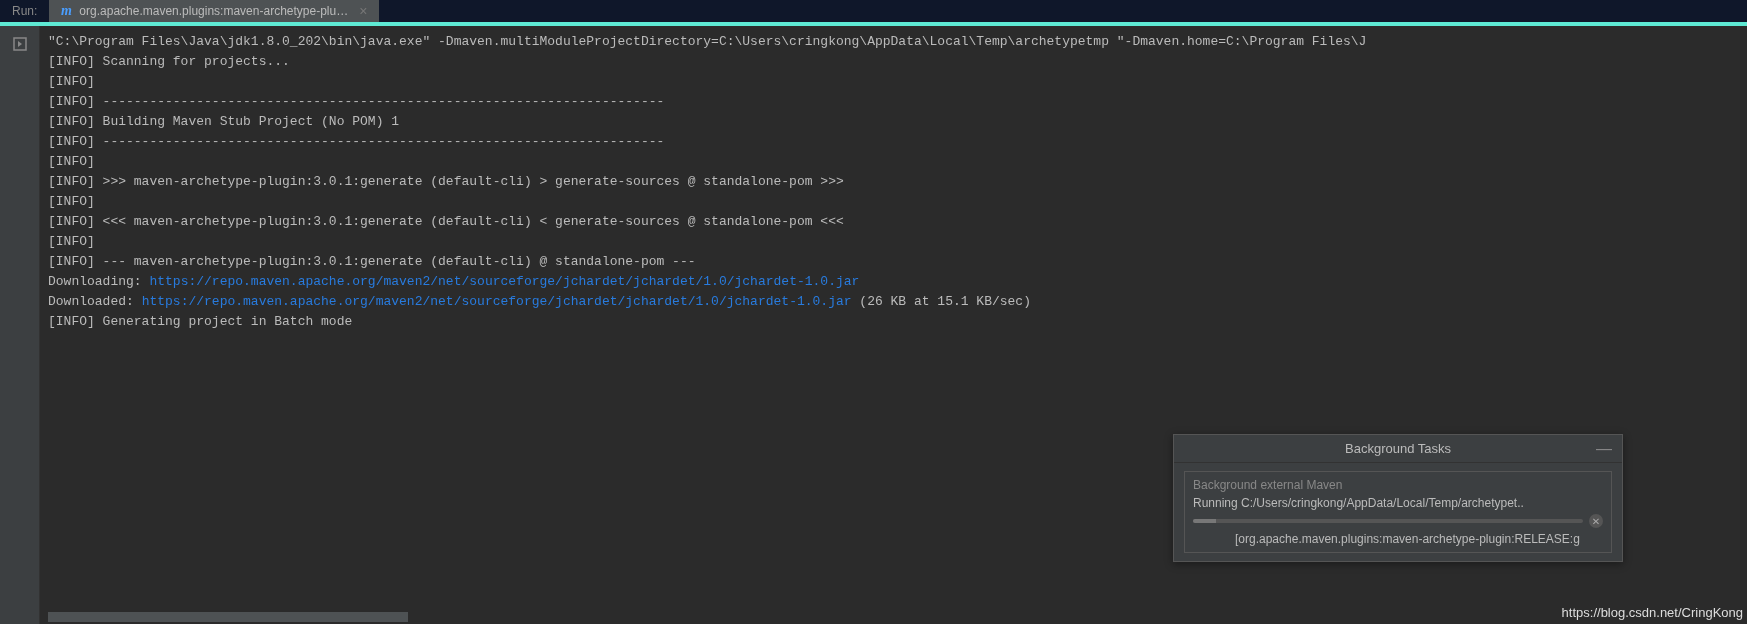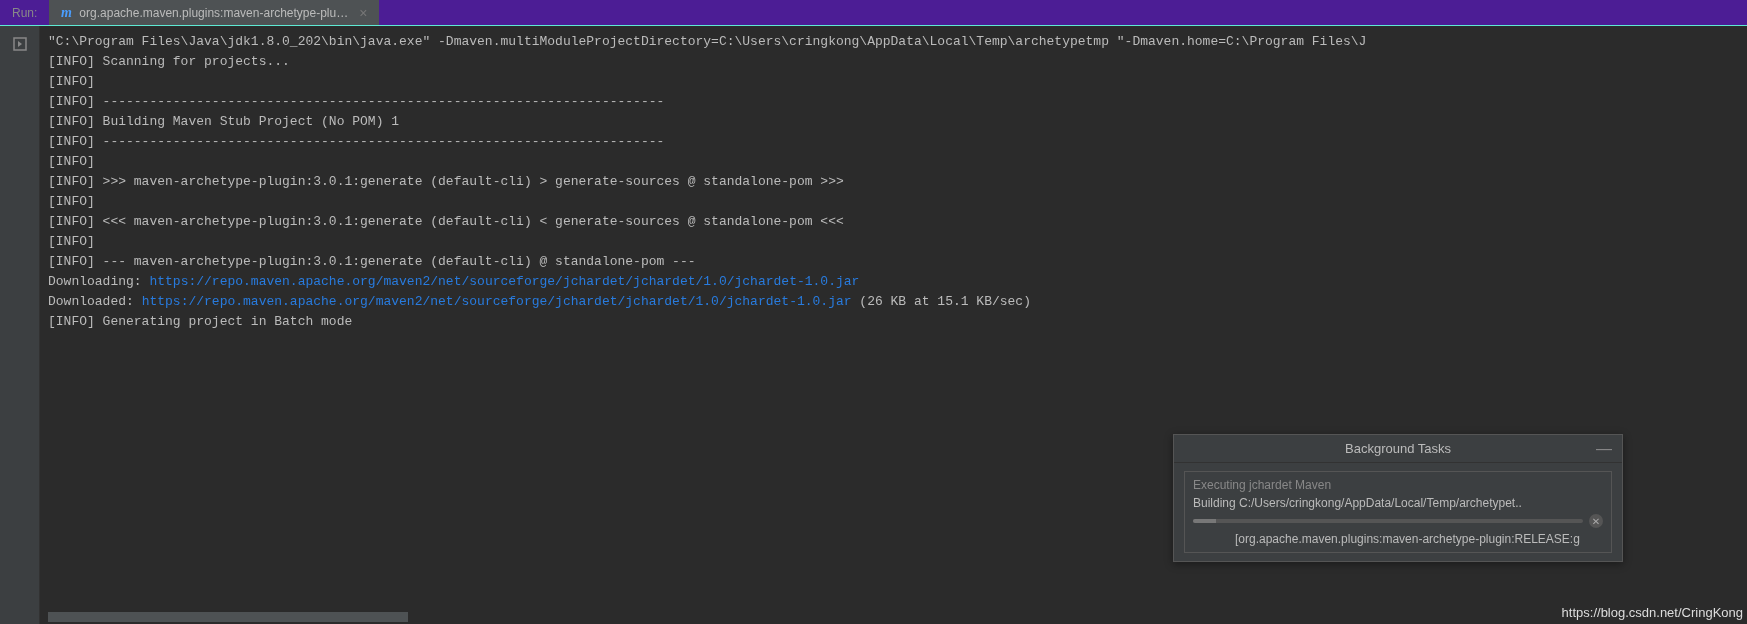--- a/index.html
+++ b/index.html
@@ -11,23 +11,23 @@
       background-color: #2b2b2b;
       font-family: "Segoe UI", Arial, sans-serif;
       font-size: 12px;
       color: #bbbbbb;
       width: 1747px;
       height: 624px;
       overflow: hidden;
       position: relative;
     }
     .top-bar {
-      background-color: #4c1d95;
+      background-color: #0f172a;
       height: 26px;
-      border-bottom: 1px solid #5eead4;
+      border-bottom: 4px solid #5eead4;
       display: flex;
       align-items: stretch;
     }
     .run-label {
       color: #888;
       padding: 5px 12px;
       font-size: 12px;
       display: flex;
       align-items: center;
     }
@@ -249,22 +249,22 @@
   </div>
 </div>
 
 <div class="background-tasks-panel">
   <div class="bg-tasks-header">
     <span class="bg-tasks-title">Background Tasks</span>
     <span class="bg-tasks-minimize">—</span>
   </div>
   <div class="bg-tasks-body">
     <div class="task-block">
-      <div class="task-title">Executing jchardet Maven</div>
-      <div class="task-subtitle">Building C:/Users/cringkong/AppData/Local/Temp/archetypet..</div>
+      <div class="task-title">Background external Maven</div>
+      <div class="task-subtitle">Running C:/Users/cringkong/AppData/Local/Temp/archetypet..</div>
       <div class="progress-row">
         <div class="progress-bar">
           <div class="progress-fill"></div>
         </div>
         <div class="progress-cancel">✕</div>
       </div>
       <div class="task-detail">[org.apache.maven.plugins:maven-archetype-plugin:RELEASE:g</div>
     </div>
   </div>
 </div>

